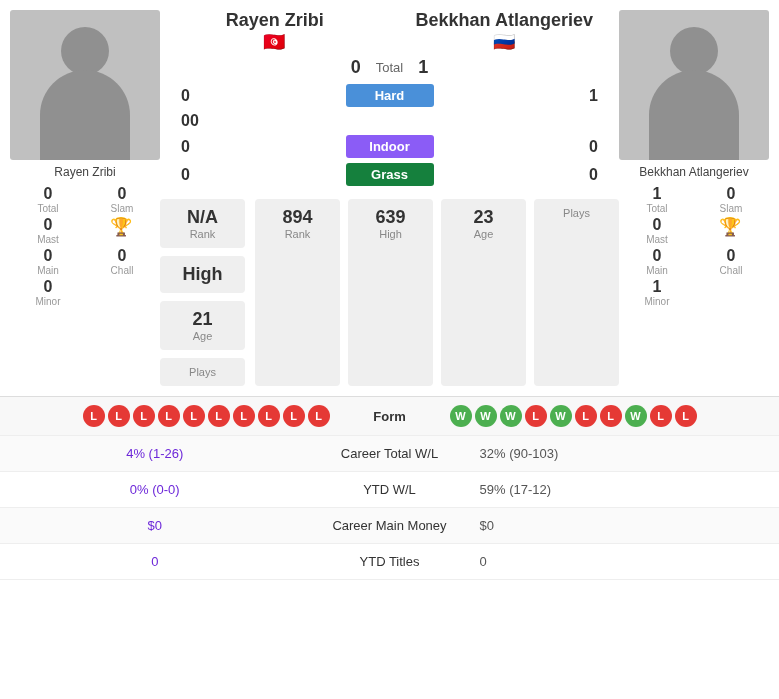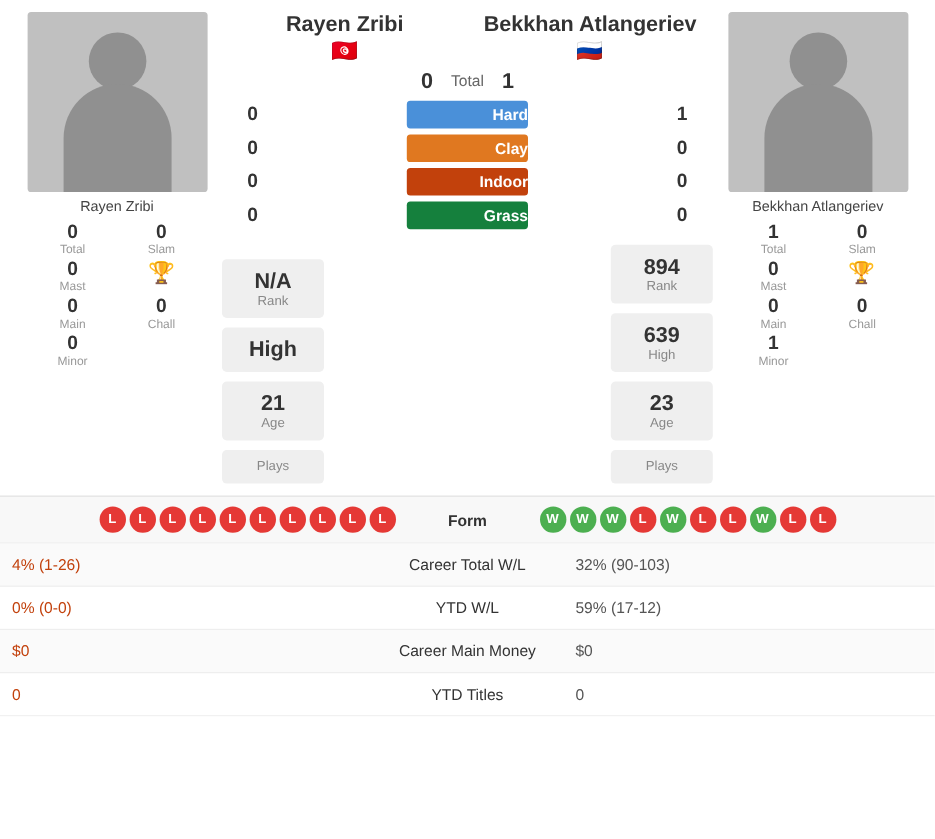--- a/index.html
+++ b/index.html
@@ -1,37 +1,37 @@
 <!DOCTYPE html>
 <html><head>
   <meta charset="utf-8">
   <style>
     * { box-sizing: border-box; margin: 0; padding: 0; }
     body { font-family: Arial, sans-serif; background: #fff; width: 779px; font-size: 13px; color: #333; }
 
     .match-container { display: flex; flex-direction: column; }
-    .surface-btn { padding: 4px 0; width: 101px; text-align: right; border-radius: 3px; color: #fff; font-weight: bold; font-size: 13px; }
+    .surface-btn { padding: 4px 0; width: 88px; text-align: center; border-radius: 3px; color: #fff; font-weight: bold; font-size: 13px; }
     .surface-hard { background: #4a90d9; }
     .surface-clay { background: #e07820; }
-    .surface-indoor { background: #c2410c; }
+    .surface-indoor { background: #8b5cf6; }
     .surface-grass { background: #15803d; }
 
     
     .bottom-stats { border-top: 1px solid #ddd; }
     .form-row { display: flex; align-items: center; padding: 8px 10px; background: #f8f8f8; border-bottom: 1px solid #eee; }
     .form-left { flex: 1; display: flex; gap: 3px; justify-content: flex-end; }
     .form-right { flex: 1; display: flex; gap: 3px; justify-content: flex-start; }
     .form-center { width: 120px; text-align: center; font-weight: bold; font-size: 13px; }
     .form-badge { width: 22px; height: 22px; border-radius: 50%; display: flex; align-items: center; justify-content: center; font-size: 11px; font-weight: bold; color: #fff; }
     .badge-w { background: #4caf50; }
     .badge-l { background: #e53935; }
 
     .stat-row { display: flex; align-items: center; padding: 10px; border-bottom: 1px solid #eee; }
     .stat-row:nth-child(even) { background: #fafafa; }
-    .stat-row-left { flex: 1; text-align: left; font-size: 13px; color: #c2410c; }
+    .stat-row-left { flex: 1; text-align: center; font-size: 13px; color: #6d28d9; }
     .stat-row-center { width: 180px; text-align: center; font-weight: normal; font-size: 13px; }
     .stat-row-right { flex: 1; text-align: left; font-size: 13px; color: #555; }
 
     .whole-top { display: flex; padding: 10px; gap: 0; }
     .player-left-section { width: 175px; display: flex; flex-direction: column; align-items: center; }
     .player-right-section { width: 175px; display: flex; flex-direction: column; align-items: center; }
     .center-section { flex: 1; display: flex; flex-direction: column; align-items: center; }
 
     .player-img-container { width: 150px; height: 150px; background: #c0c0c0; border-radius: 3px; position: relative; overflow: hidden; }
     .silhouette { position: absolute; bottom: 0; left: 50%; transform: translateX(-50%); }
@@ -124,23 +124,20 @@
       <div class="surface-rows-section" id="surface-rows-container">
       <div class="surf-row">
     <span class="surf-left-score">0</span>
     <div class="surf-btn-wrap">
       <div class="surface-btn surface-hard">Hard</div>
     </div>
     <span class="surf-right-score">1</span>
   </div>
           <div class="surf-row">
     <span class="surf-left-score">0</span>
-    <div class="surf-btn-wrap">
-      <div class="surface-btn surface-clay">Clay</div>
-    </div>
     <span class="surf-right-score">0</span>
   </div>
           <div class="surf-row">
     <span class="surf-left-score">0</span>
     <div class="surf-btn-wrap">
       <div class="surface-btn surface-indoor">Indoor</div>
     </div>
     <span class="surf-right-score">0</span>
   </div>
           <div class="surf-row">
@@ -162,21 +159,21 @@
             <div class="stat-box-val">High</div>
           </div>
           <div class="stat-box">
             <div class="stat-box-val">21</div>
             <div class="stat-box-lbl">Age</div>
           </div>
           <div class="stat-box">
             <div class="stat-box-lbl">Plays</div>
           </div>
         </div>
-        <div style="display:flex; flex-direction:column; gap:8px;">
+        <div style="display:flex; flex-direction:row; gap:8px;">
           <div class="stat-box">
             <div class="stat-box-val">894</div>
             <div class="stat-box-lbl">Rank</div>
           </div>
           <div class="stat-box">
             <div class="stat-box-val">639</div>
             <div class="stat-box-lbl">High</div>
           </div>
           <div class="stat-box">
             <div class="stat-box-val">23</div>

